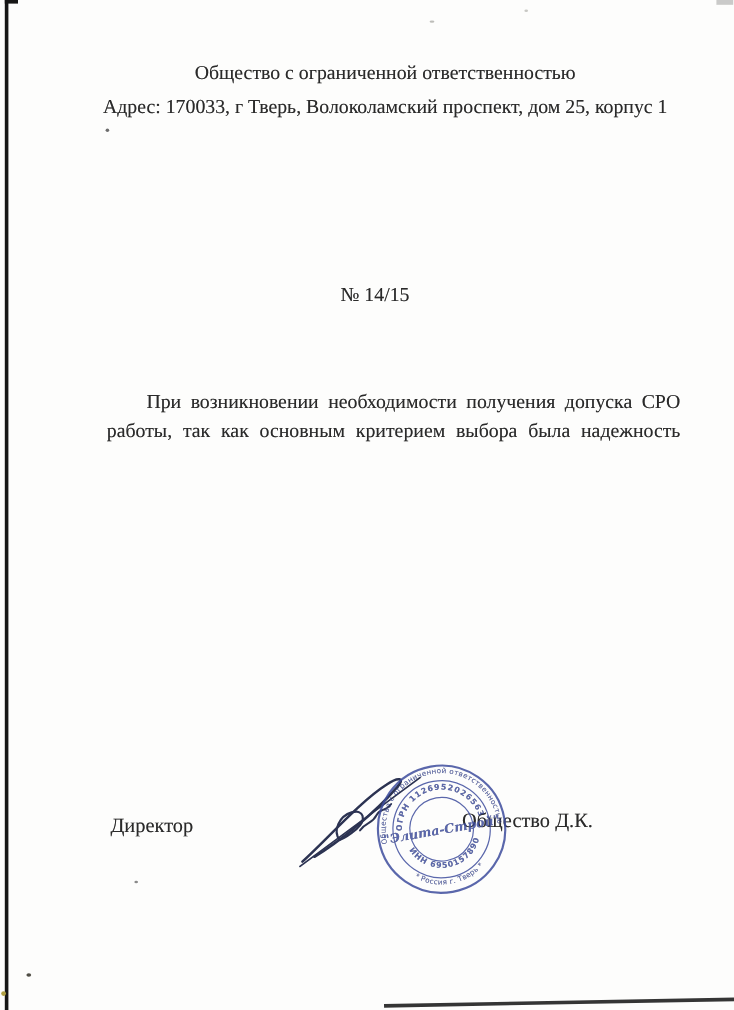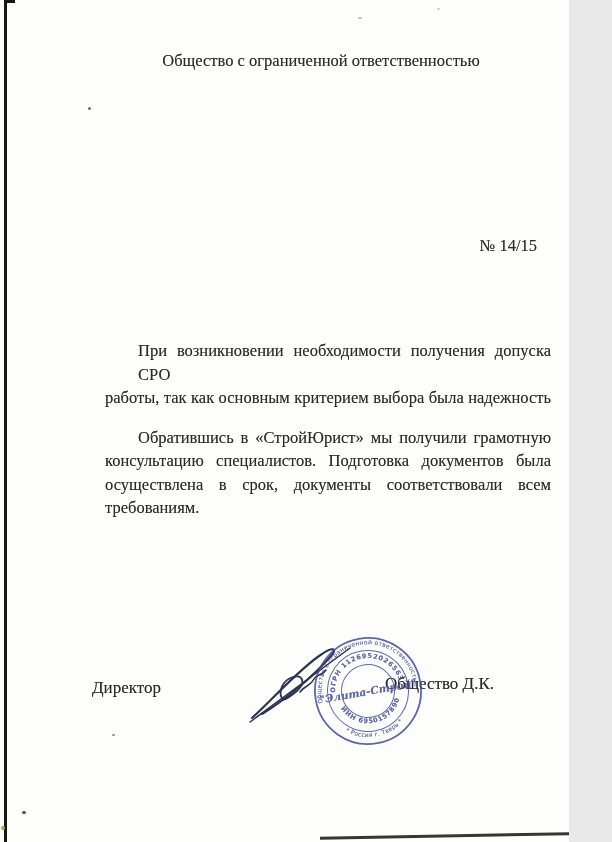--- a/index.html
+++ b/index.html
@@ -1,40 +1,39 @@
 <!DOCTYPE html>
 <html><head>
 <meta charset="utf-8">
 <style>
   html,body { margin:0; padding:0; background:#e8e8e8; }
   .page {
-    position:relative; width:525px; height:842px;
+    position:relative; width:612px; height:842px;
     background:#fdfdfc; overflow:hidden;
     font-family:"Liberation Serif", serif;
     color:#2a2a2a;
     text-shadow:0 0 0.4px rgba(40,40,40,.45);
-    padding-left:44px;
   }
   
   .letterhead {
     position:absolute; top:47px; left:30px; width:582px;
     text-align:center; font-size:16.5px; line-height:28px; white-space:nowrap;
   }
   
   .refrow {
     position:absolute; top:236px; left:88px; width:449px;
-    display:flex; justify-content:flex-end;
+    display:flex; justify-content:center;
     font-size:16.5px;
   }
   
   .bodytext {
     position:absolute; top:323px; left:89px; width:478px;
     font-size:16.5px; line-height:23.5px;
   }
-  .para { margin:16px; }
+  .para { margin:0; }
   .para + .para { margin-top:3px; }
   .bline { text-align:justify; text-align-last:justify; }
   .bline.first { padding-left:33px; }
   .bline.last { text-align-last:left; }
   
   .sig-title { position:absolute; top:678px; left:92px; font-size:17px;text-align:right; }
   .sig-name  { position:absolute; top:674px; left:385px; font-size:17px; }
   
   .stamp-overlay { position:absolute; left:230px; top:608px; width:250px; height:170px; }
   .stamp-overlay svg { display:block; }
@@ -55,36 +54,31 @@
   .sp5 { left:358px; top:17px;  width:4px; height:2px; background:#bdbdb9; }
   .sp6 { left:437px; top:8px;   width:3px; height:2px; background:#c8c8c4; }
 </style>
 </head>
 <body>
 
 <div class="page">
 
   <div class="letterhead">
     <div>Общество с ограниченной ответственностью</div>
+    <div>Адрес: 170033, г Тверь, Волоколамский проспект, дом 25, корпус 1</div>
   </div>
 
   <div class="refrow">
     <span>№ 14/15</span>
   </div>
 
   <div class="bodytext">
     <div class="para">
       <div class="bline first">При возникновении необходимости получения допуска СРО</div>
       <div class="bline">работы, так как основным критерием выбора была надежность</div>
-    </div>
-    <div class="para">
-      <div class="bline first">Обратившись в «СтройЮрист» мы получили грамотную</div>
-      <div class="bline">консультацию специалистов. Подготовка документов была</div>
-      <div class="bline">осуществлена в срок, документы соответствовали всем</div>
-      <div class="bline last">требованиям.</div>
     </div>
   </div>
 
   <div class="sig-title">Директор</div>
   <div class="sig-name">Общество Д.К.</div>
 
   <div class="stamp-overlay">
     <svg width="250" height="170" viewBox="0 0 250 170">
 
       <g fill="none" stroke-linecap="round">

